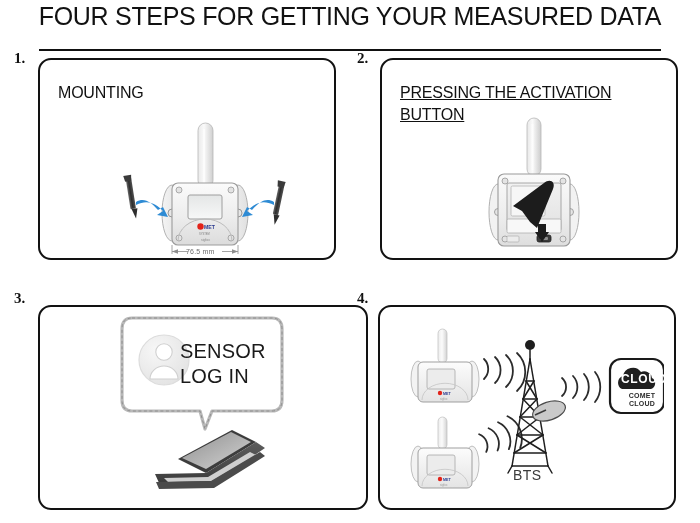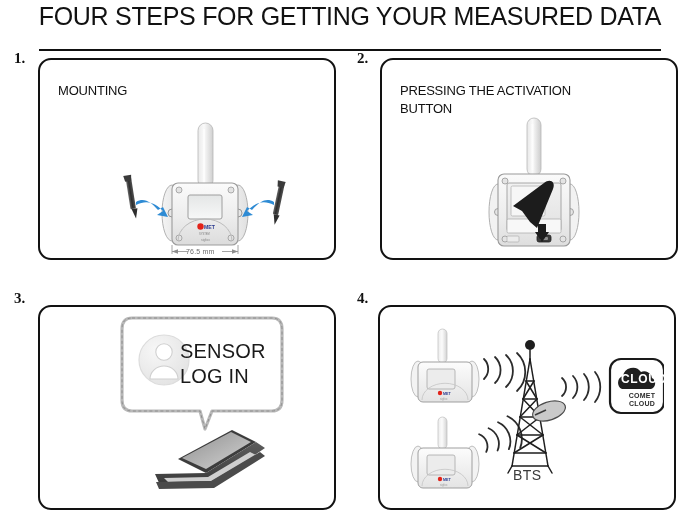--- a/index.html
+++ b/index.html
@@ -48,21 +48,21 @@
   .panel {
     position: absolute;
     box-sizing: border-box;
     background: #ffffff;
     border: 2.4px solid #121212;
     border-radius: 13px;
   }
   .panel-caption {
     position: absolute;
     font-family: "Liberation Sans", sans-serif;
-    font-size: 13px;
+    font-size: 16px;
     font-weight: 400;
     color: #111111;
     line-height: 1.35;
     letter-spacing: -0.2px;
     white-space: pre-line;
   }
   .panel-art {
     position: absolute;
     pointer-events: none;
   }
@@ -214,21 +214,21 @@
       </g>
     </svg>
 
     <div class="dim-label" style="left:146px; top:188px;">76.5 mm</div>
   </div>
 
   <div class="step-number" style="left:357px; top:50px;">2.</div>
 
   <div class="panel" style="left:380px; top:58px; width:298px; height:202px;">
 
-    <div class="panel-caption" style="left:18px; top:22px; width:262px;">PRESSING THE ACTIVATION
+    <div class="panel-caption" style="left:18px; top:22px; width:262px;text-decoration:underline;">PRESSING THE ACTIVATION
 BUTTON</div>
 
     <svg class="panel-art" style="left:92px; top:52px;" width="120" height="145" viewBox="0 0 120 145">
       <defs>
         <linearGradient id="antG2" x1="0" y1="0" x2="1" y2="0">
           <stop offset="0%" stop-color="#e8e8e8"></stop>
           <stop offset="40%" stop-color="#fafafa"></stop>
           <stop offset="100%" stop-color="#cccccc"></stop>
         </linearGradient>
         <linearGradient id="bodyG2" x1="0" y1="0" x2="0" y2="1">
@@ -273,21 +273,21 @@
       <g>
         <path d="M39,94 L70,71 C76,66 82,70 79,77 L63,116 L56,110 L48,99 Z" fill="#1c1c1c"></path>
         <rect x="64" y="112" width="8" height="10" fill="#1c1c1c"></rect>
         <path d="M61,120 l7,10 l7,-10 z" fill="#1c1c1c"></path>
       </g>
     </svg>
   </div>
 
   <div class="step-number" style="left:14px; top:290px;">3.</div>
 
-  <div class="panel" style="left:38px; top:305px; width:298px; height:205px;">
+  <div class="panel" style="left:38px; top:305px; width:330px; height:205px;">
 
     <svg class="panel-art" style="left:20px; top:5px;" width="260" height="198" viewBox="0 0 260 198">
       <defs>
         <radialGradient id="avatarG" cx="35%" cy="30%" r="80%">
           <stop offset="0%" stop-color="#f7f7f7"></stop>
           <stop offset="100%" stop-color="#e2e2e2"></stop>
         </radialGradient>
         <linearGradient id="lidG" x1="0" y1="0" x2="1" y2="1">
           <stop offset="0%" stop-color="#8f8f8f"></stop>
           <stop offset="100%" stop-color="#d4d4d4"></stop>

